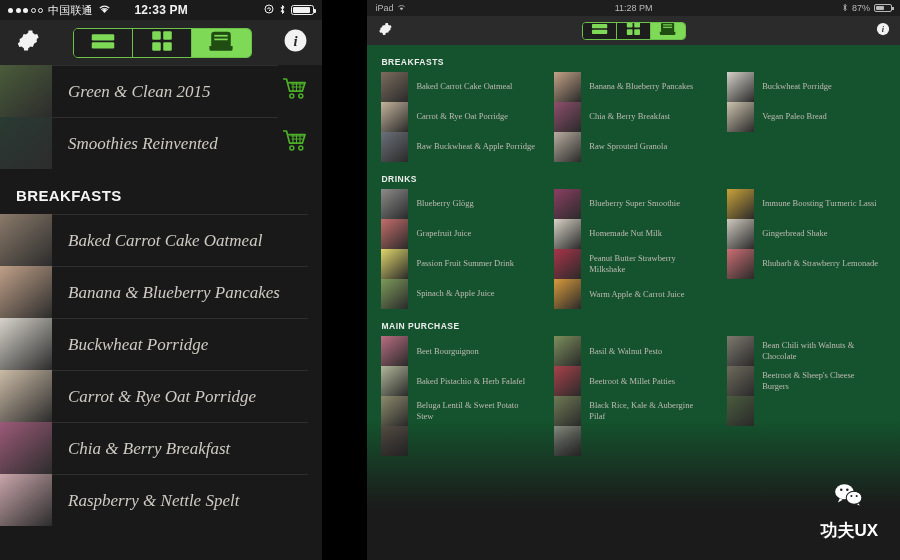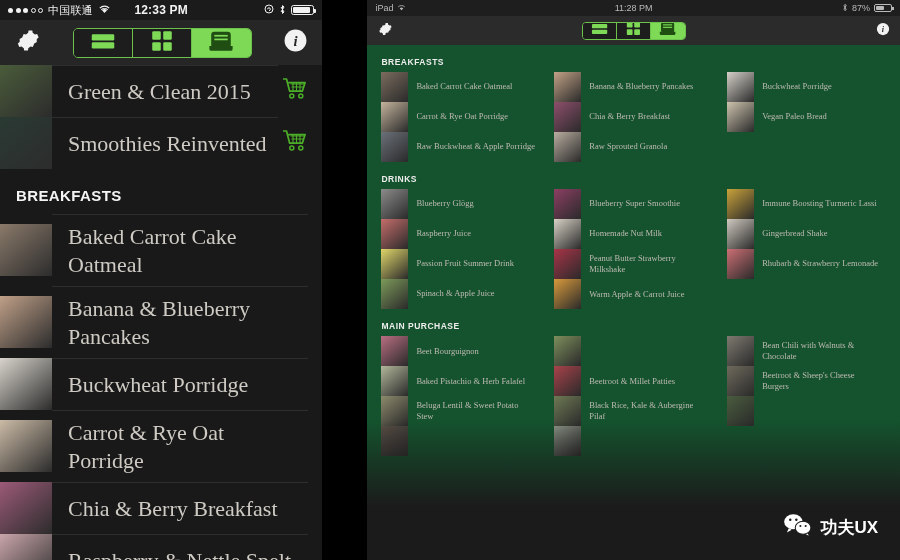--- a/index.html
+++ b/index.html
@@ -70,23 +70,23 @@
   .row {
     display: flex; align-items: center;
     padding-right: 14px; position: relative; min-height: 52px;
   }
   .row .thumb {
     width: 52px; height: 52px; flex: 0 0 52px;
     background-size: cover; background-position: center;
   }
   .row .rtext {
     flex: 1; color: #cfcbc4; font-family: "Liberation Serif", serif;
-    font-size: 22px; line-height: 1.25; padding: 8px 10px 8px 16px;
+    font-size: 17px; line-height: 1.25; padding: 8px 10px 8px 16px;
     border-top: 1px solid #2e2e2e;
-    min-height: 52px; display: flex; align-items: center;
+    min-height: 52px; display: flex; align-items: center; font-style: italic;
   }
   .row:first-of-type .rtext { border-top: 1px solid #2e2e2e; }
   .row .cart { color: #4caf28; flex: 0 0 auto; padding-left: 4px; }
 
   
   .pad {
     position: relative; width: 560px; height: 560px;
     background: #14532d; overflow: hidden; margin-left: 44px;
   }
   .pad-status {
@@ -139,21 +139,21 @@
     min-height: 30px; display: flex; align-items: center;
   }
   .pad-fade {
     position: absolute; left: 0; right: 0; bottom: 0; height: 140px;
     background: linear-gradient(to bottom, rgba(27,27,27,0) 0%, #1b1b1b 62%);
     pointer-events: none;
   }
   .watermark {
     position: absolute; right: 22px; bottom: 18px;
     display: flex; align-items: center; gap: 7px;
-    color: #fff; font-size: 17px; font-weight: bold;
+    color: #fff; font-size: 17px; font-weight: bold; flex-direction: column;
   }
 </style>
 </head>
 <body>
 
 <div class="screen">
 
   <div class="phone">
 
     <div class="phone-status">
@@ -390,21 +390,21 @@
         </div>
         <div class="pad-sec-head">DRINKS</div>
         <div class="cols">
           <div class="col">
             <div class="prow">
               <div class="pthumb" style="background:linear-gradient(140deg,#8c8b8a,#2a2a2a)"></div>
          <div class="ptext">Blueberry Glögg</div>
             </div>
             <div class="prow">
               <div class="pthumb" style="background:linear-gradient(140deg,#c46d6a,#2a2a2a)"></div>
-         <div class="ptext">Raspberry Juice</div>
+         <div class="ptext">Grapefruit Juice</div>
             </div>
             <div class="prow">
               <div class="pthumb" style="background:linear-gradient(140deg,#e0d66a,#2a2a2a)"></div>
          <div class="ptext">Passion Fruit Summer Drink</div>
             </div>
             <div class="prow">
               <div class="pthumb" style="background:linear-gradient(140deg,#7d9a5a,#2a2a2a)"></div>
          <div class="ptext">Spinach &amp; Apple Juice</div>
             </div>
           </div>
@@ -457,20 +457,21 @@
          <div class="ptext">Beluga Lentil &amp; Sweet Potato Stew</div>
             </div>
             <div class="prow">
               <div class="pthumb" style="background:linear-gradient(140deg,#5a5046,#2a2a2a)"></div>
          <div class="ptext"></div>
             </div>
           </div>
           <div class="col">
             <div class="prow">
               <div class="pthumb" style="background:linear-gradient(140deg,#7d8f5c,#2a2a2a)"></div>
+         <div class="ptext">Basil &amp; Walnut Pesto</div>
             </div>
             <div class="prow">
               <div class="pthumb" style="background:linear-gradient(140deg,#a8424a,#2a2a2a)"></div>
          <div class="ptext">Beetroot &amp; Millet Patties</div>
             </div>
             <div class="prow">
               <div class="pthumb" style="background:linear-gradient(140deg,#6e7a54,#2a2a2a)"></div>
          <div class="ptext">Black Rice, Kale &amp; Aubergine Pilaf</div>
             </div>
             <div class="prow">

